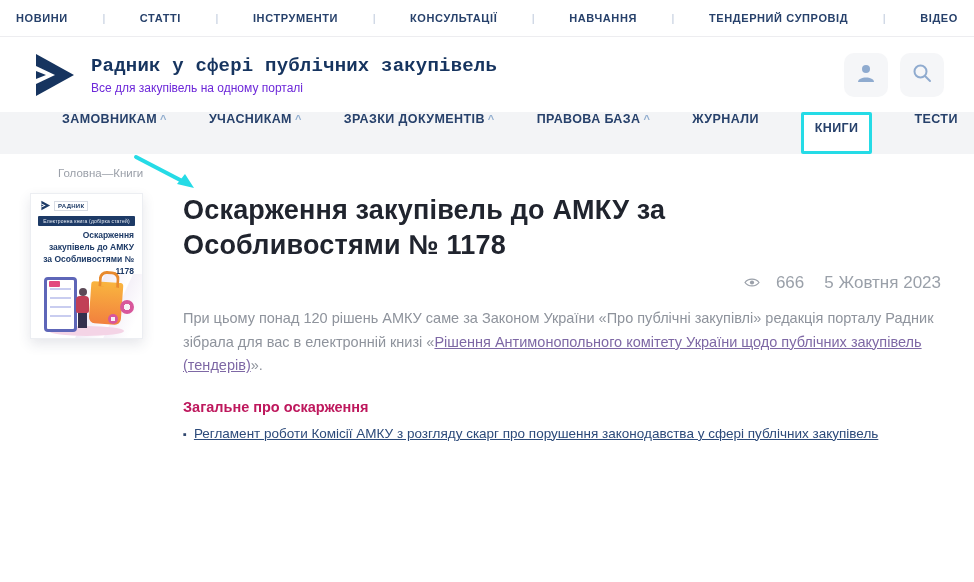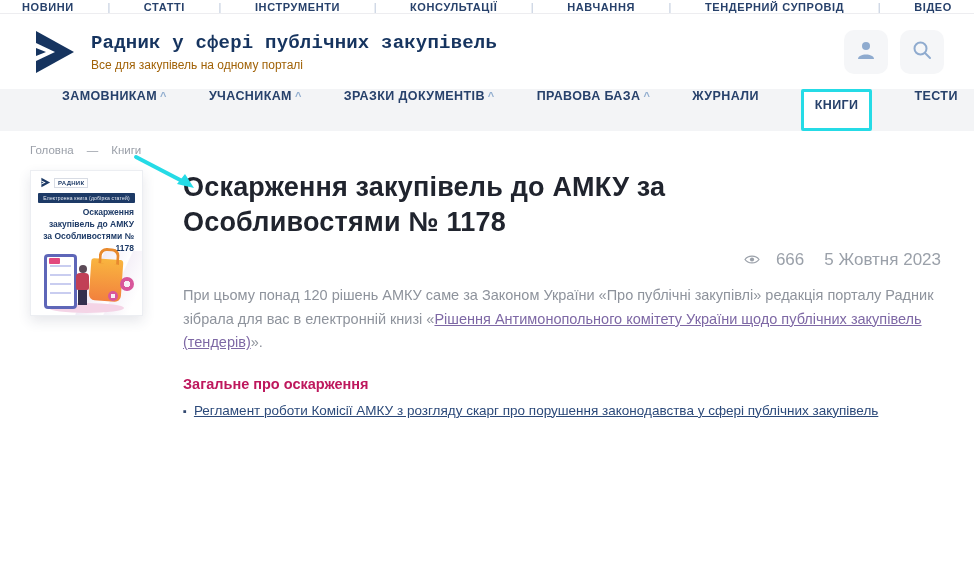--- a/index.html
+++ b/index.html
@@ -7,25 +7,25 @@
   body {
     font-family: "Liberation Sans", sans-serif;
     background: #ffffff;
     position: relative;
     overflow: hidden;
     color: #20242e;
   }
 
   
   .topbar {
-    height: 14px;
+    height: 37px;
     display: flex;
     align-items: center;
     justify-content: space-between;
-    padding: 0 22px;
+    padding: 0 16px;
     border-bottom: 1px solid #ededf0;
     background: #fff;
   }
   .topbar a {
     font-size: 11px;
     font-weight: 700;
     letter-spacing: .6px;
     color: #27416b;
     text-decoration: none;
     cursor: pointer;
@@ -36,21 +36,21 @@
   .header {
     height: 75px;
     display: flex;
     align-items: center;
     padding: 0 30px;
     background: #fff;
   }
   .logo { width: 48px; height: 48px; flex: 0 0 auto; }
   .titleblock { margin-left: 13px; flex: 1; }
   .site-title { font-size: 19px; font-weight: 700; color: #16345f; letter-spacing: .2px; font-family: Liberation Mono, monospace; }
-  .site-subtitle { font-size: 12px; color: #a16207; margin-top: 4px; }
+  .site-subtitle { font-size: 12px; color: #6d28d9; margin-top: 4px; }
   .subscribe-btn {
     background: #16345f;
     color: #fff;
     font-family: "Liberation Sans", sans-serif;
     font-weight: 700;
     font-size: 13px;
     letter-spacing: .3px;
     border: none;
     border-radius: 6px;
     padding: 11px 35px;
@@ -96,22 +96,23 @@
     padding: 6px 11px;
     border-radius: 2px;
   }
 
   
   .breadcrumb {
     padding: 13px 30px 4px;
     font-size: 11.5px;
     color: #9ba0a9;
     display: flex;
-    gap: 13px;
+    gap: 0;
     align-items: center;
+    margin-left: 28px;
   }
   .breadcrumb a { color: #9ba0a9; text-decoration: none; cursor: pointer; }
 
   
   .annotation-arrow {
     position: absolute;
     left: 130px;
     top: 151px;
     pointer-events: none;
   }

